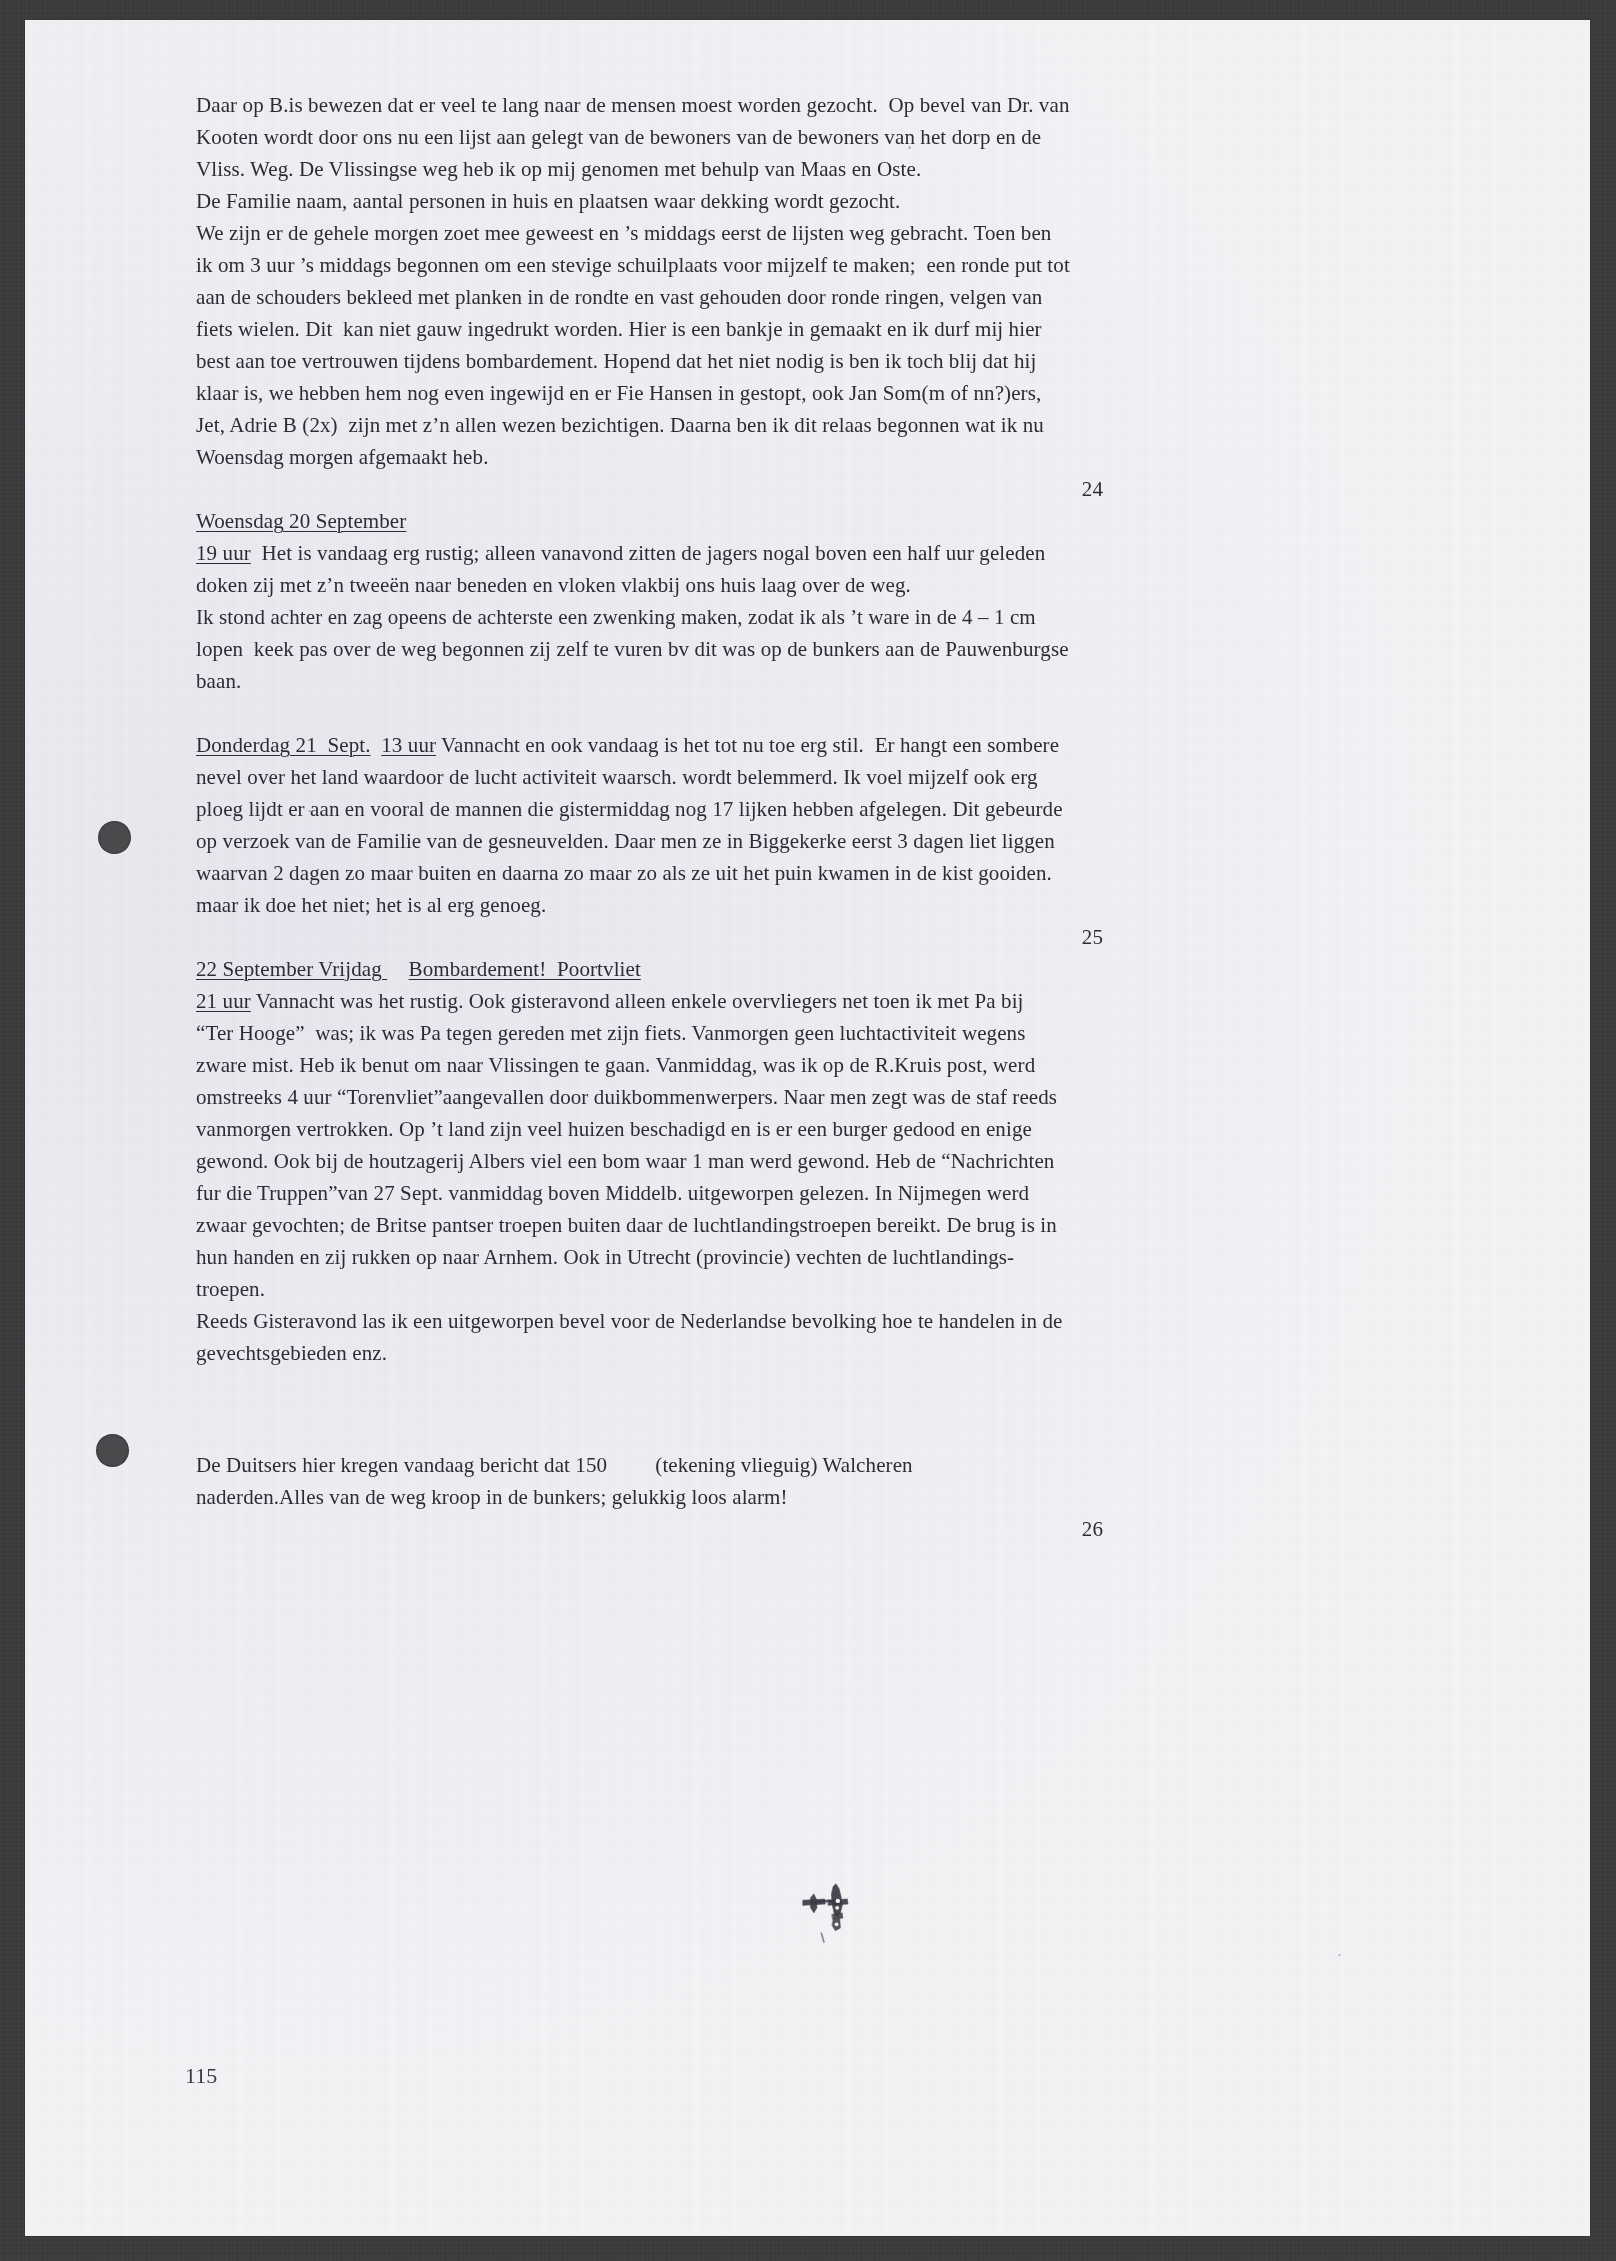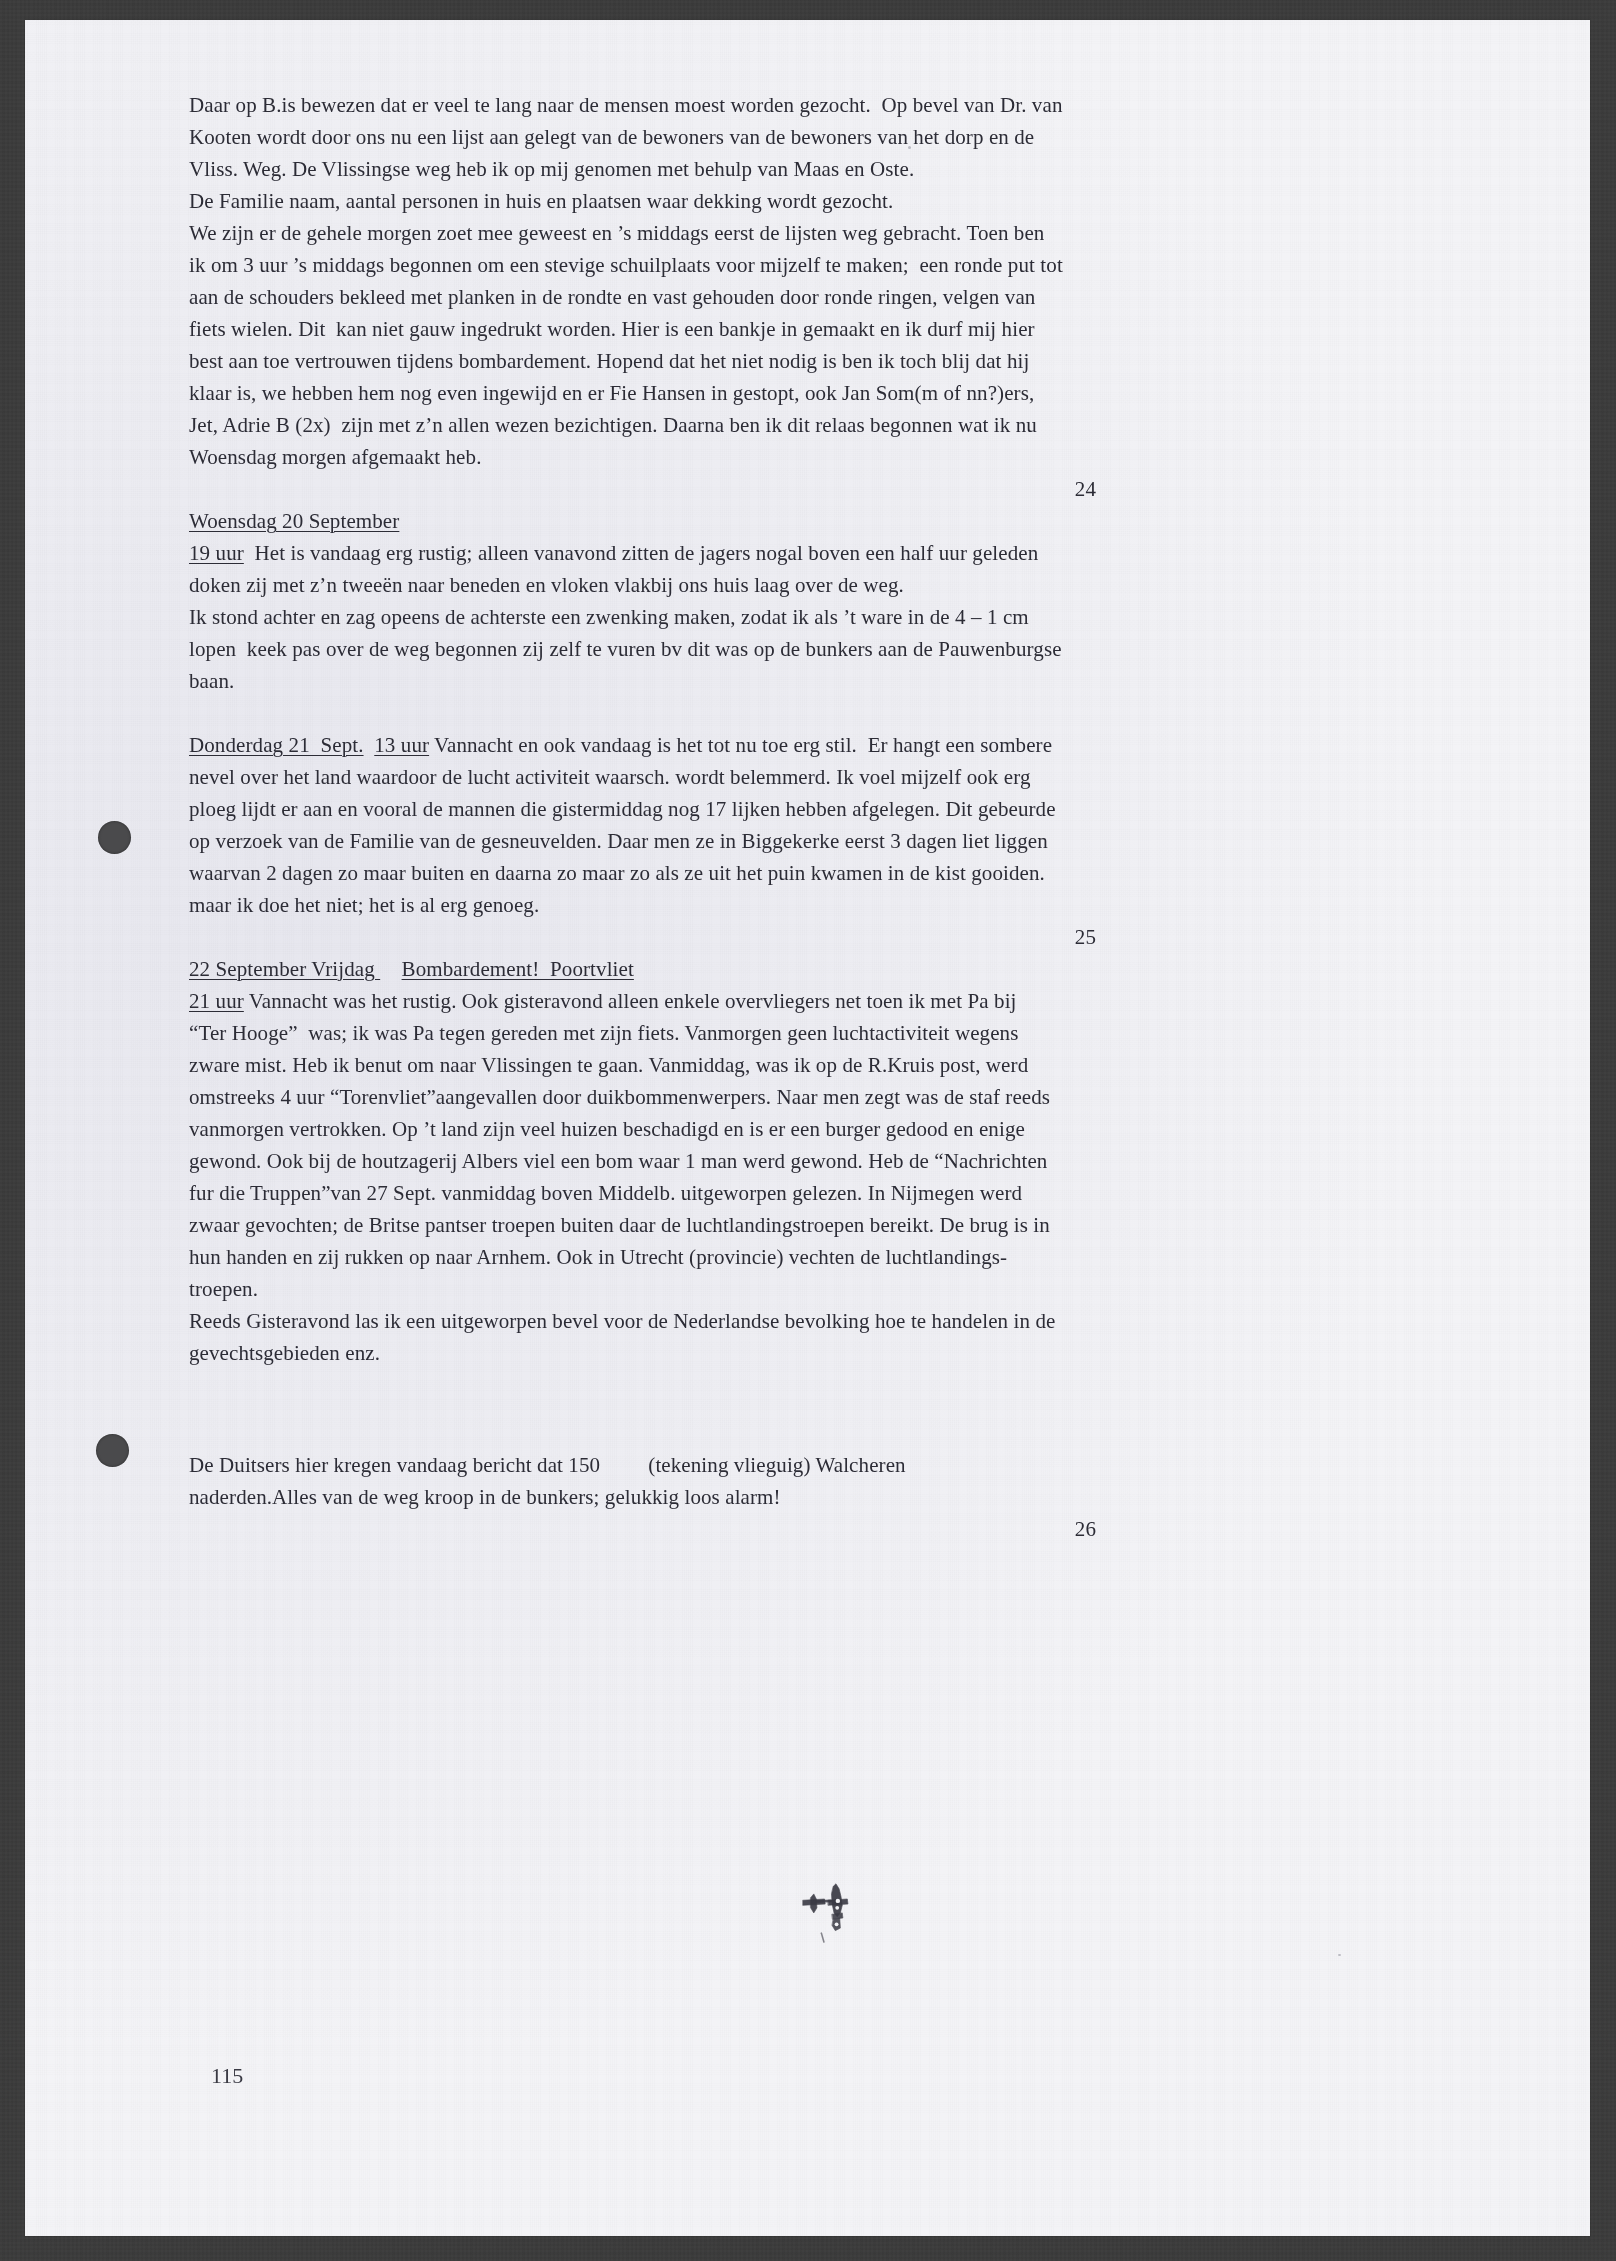--- a/index.html
+++ b/index.html
@@ -57,21 +57,21 @@
     border-radius: 50%;
     background: #4a4a4c;
     z-index: 4;
     box-shadow: inset 0 0 2.5px rgba(0,0,0,0.5);
   }
   #hole-1 { left: 73px; top: 801px; }
   #hole-2 { left: 71px; top: 1414px; }
 
   #text-column {
     position: absolute;
-    left: 164px;
+    left: 171px;
     top: 69px;
     width: 1235px;
     z-index: 3;
     color: #2c2c36;
     font-size: 21px;
     line-height: 32px;
     letter-spacing: 0.1px;
   }
 
   .tline {
@@ -103,21 +103,20 @@
   }
 
   #page-number {
     position: absolute;
     left: 160px;
     top: 2043px;
     z-index: 3;
     color: #3a3a44;
     font-size: 22px;
     font-family: "Liberation Serif", "DejaVu Serif", serif;
-    margin-left: 26px;
   }
 
   .speck {
     position: absolute;
     background: #8f8f9a;
     border-radius: 50%;
     z-index: 4;
     opacity: 0.55;
   }
 </style>

